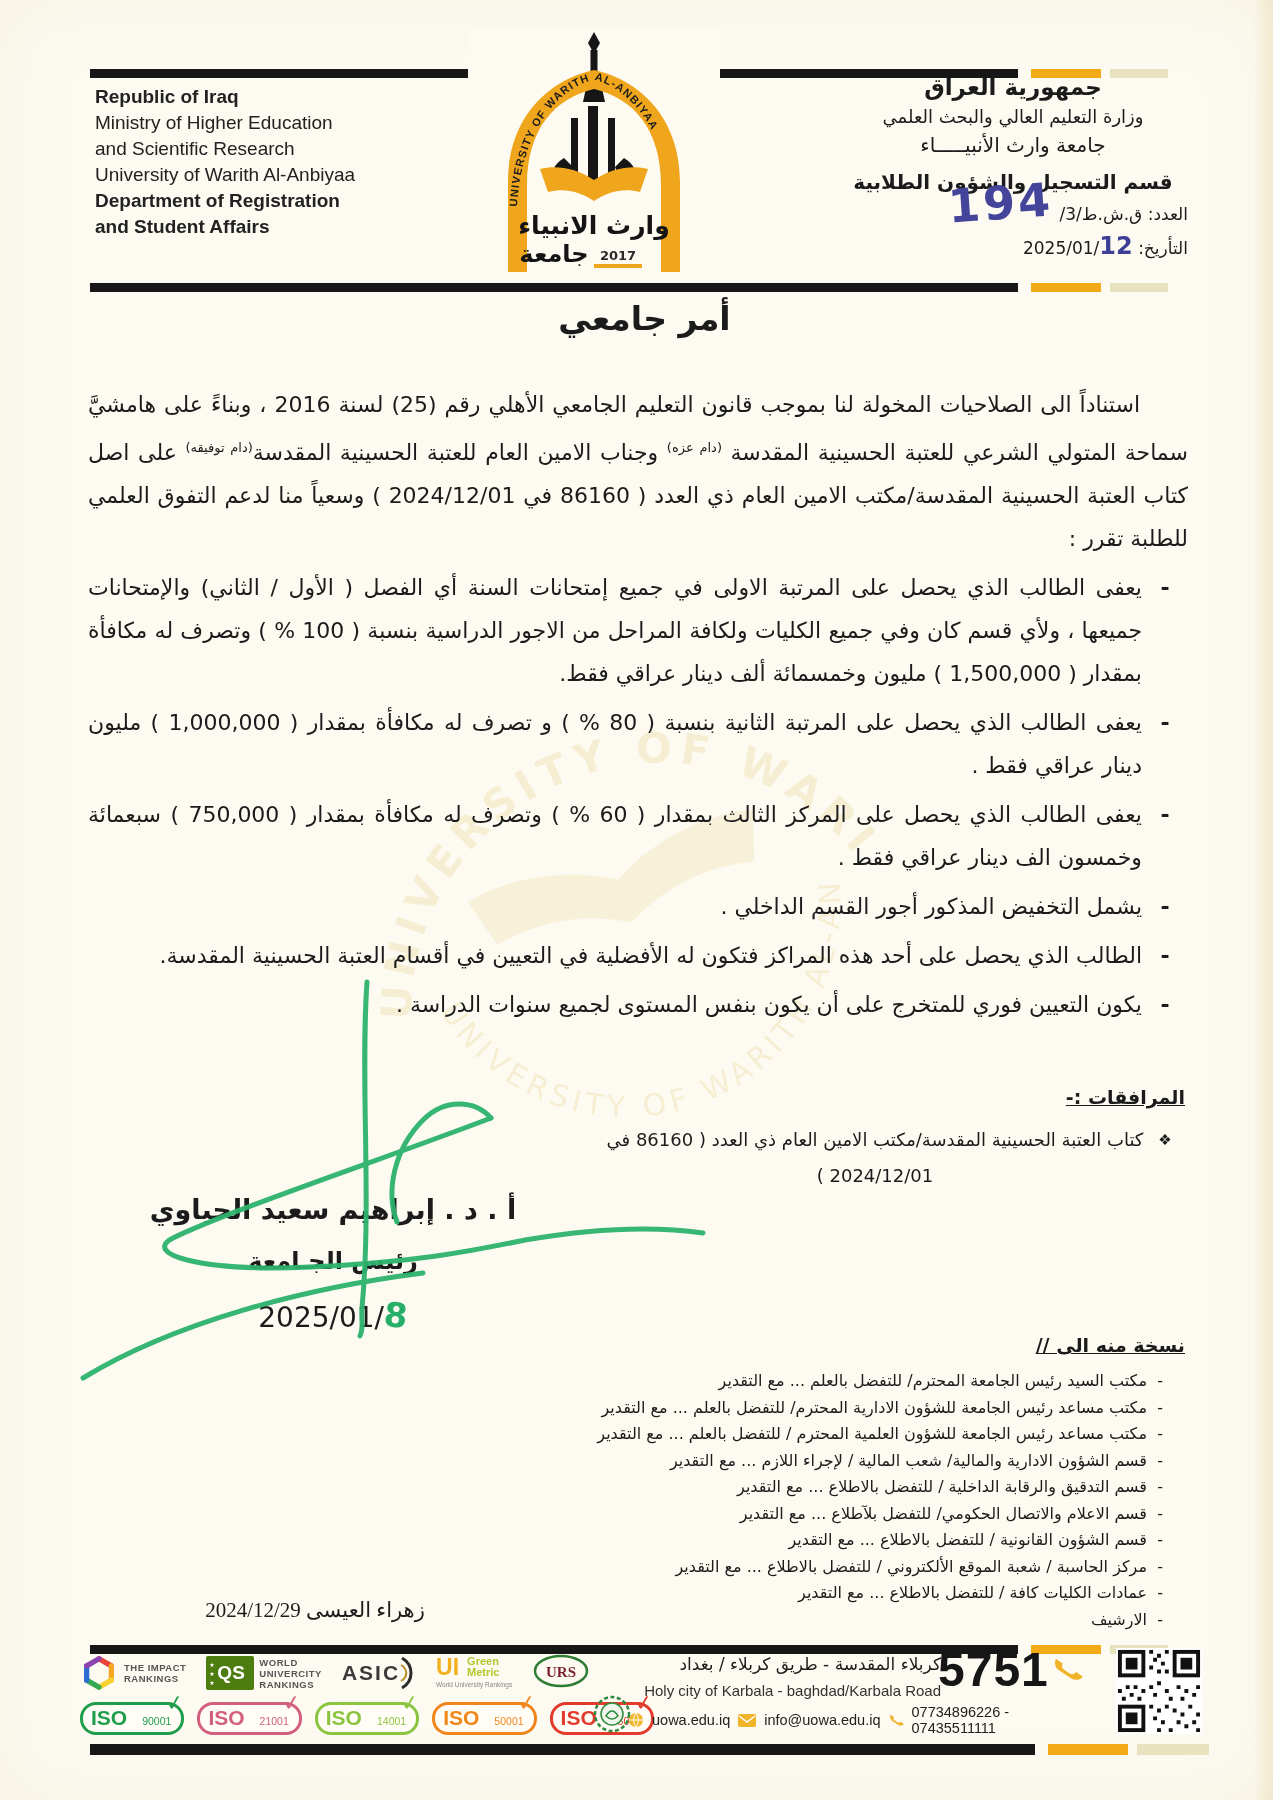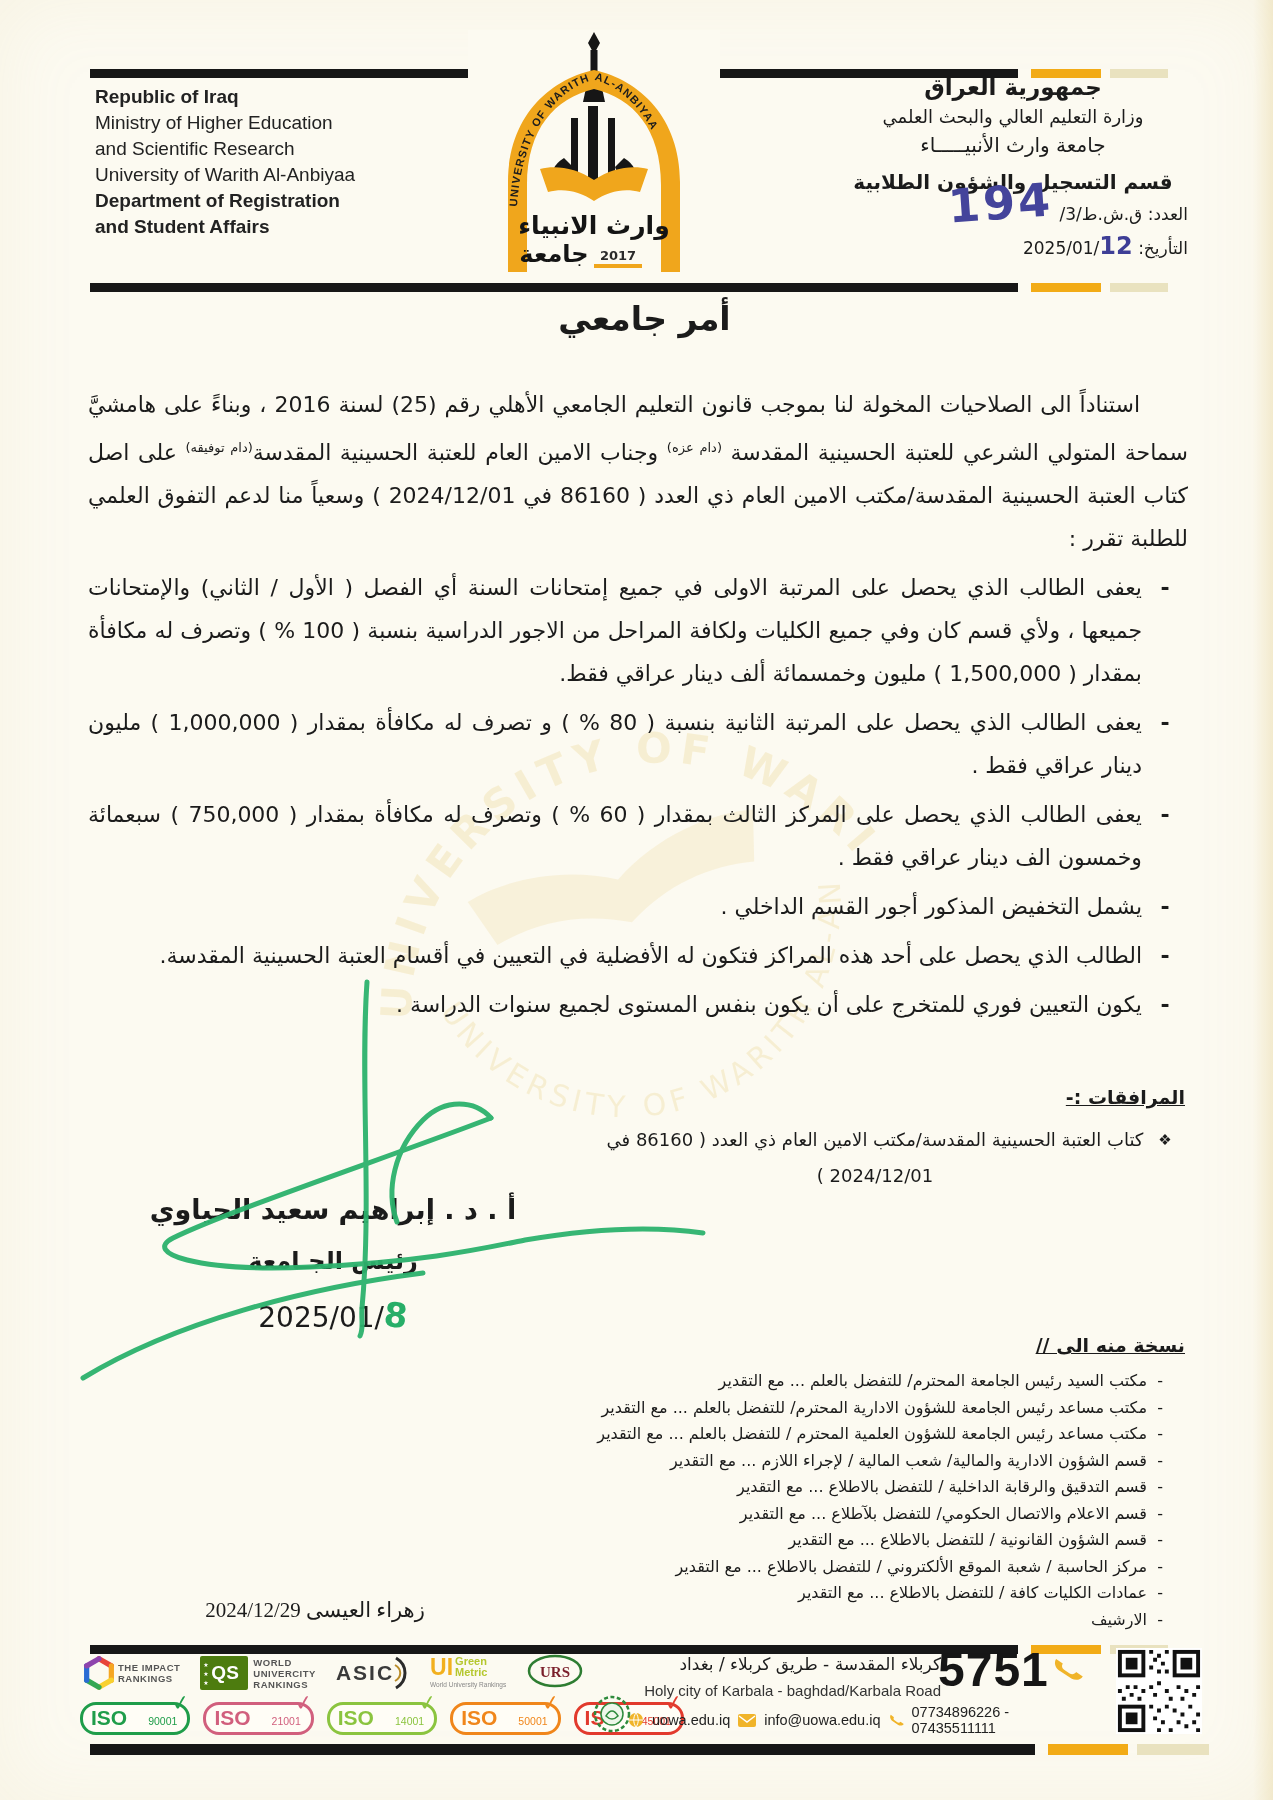--- a/index.html
+++ b/index.html
@@ -57,35 +57,35 @@
   .dist-item{display:flex;font-size:16px;line-height:26.5px;padding-right:22px;}
   .dist-item .dash{flex:0 0 16px;}
   .dist-item p{margin:0;}
   .clerk-note{position:absolute;left:150px;top:1598px;width:330px;text-align:center;direction:rtl;
         font-family:"Liberation Serif","DejaVu Serif",serif;font-size:21px;}
   
   .footer-left{position:absolute;left:80px;top:1652px;width:580px;}
   .logos-row{display:flex;align-items:center;gap:20px;height:42px;}
   .lbl-2line{font-family:"Liberation Sans","DejaVu Sans",sans-serif;font-size:9.5px;font-weight:bold;
         color:#555;line-height:11px;letter-spacing:.5px;}
-  .impact{display:flex;align-items:center;}
+  .impact{display:flex;align-items:center;gap:6px;}
   .qs-logo{display:flex;align-items:center;gap:5px;}
   .qs-box{width:48px;height:34px;background:#4d7c0f;display:flex;align-items:center;border-radius:2px;}
   .qs-stars{width:11px;display:flex;flex-direction:column;align-items:center;font-size:6px;color:#fff;line-height:9px;}
   .qs-text{color:#fff;font-weight:bold;font-size:19px;font-family:"Liberation Sans",sans-serif;}
   .asic{display:flex;align-items:center;}
   .asic-text{font-family:"Liberation Sans",sans-serif;font-size:21px;font-weight:bold;color:#3a3a3a;letter-spacing:2px;}
   .gm{display:flex;flex-direction:column;line-height:10px;}
-  .gm-top{display:flex;align-items:center;gap:2px;}
+  .gm-top{display:flex;align-items:center;gap:8px;}
   .gm-ui{font-size:23px;font-weight:bold;color:#f2b01e;font-family:"Liberation Sans",sans-serif;}
   .gm-col{display:flex;flex-direction:column;font-family:"Liberation Sans",sans-serif;
         font-size:11px;font-weight:bold;color:#b5c72e;line-height:11px;}
   .gm-sub{font-size:6.5px;color:#888;margin-top:2px;font-family:"Liberation Sans",sans-serif;}
   .iso-row{display:flex;align-items:center;gap:13px;margin-top:8px;}
-  .iso-badge{position:relative;display:flex;align-items:flex-end;gap:21px;border:3px solid var(--c);
+  .iso-badge{position:relative;display:flex;align-items:flex-end;gap:15px;border:3px solid var(--c);
         border-radius:16px;padding:1px 10px 2px 8px;background:#fffdf6;}
   .iso-badge:nth-child(1){--c:#1f9d4a;}
   .iso-badge:nth-child(2){--c:#d15f7d;}
   .iso-badge:nth-child(3){--c:#8bc43f;}
   .iso-badge:nth-child(4){--c:#f0861b;}
   .iso-badge:nth-child(5){--c:#e23a2d;}
   .iso-word{font-size:21px;font-weight:bold;color:var(--c);font-family:"Liberation Sans",sans-serif;}
   .iso-num{font-size:10.5px;color:var(--c);padding-bottom:3px;font-family:"Liberation Sans",sans-serif;}
   .iso-check{position:absolute;top:-14px;right:-2px;font-size:21px;font-weight:bold;color:var(--c);
         transform:rotate(-8deg);}

